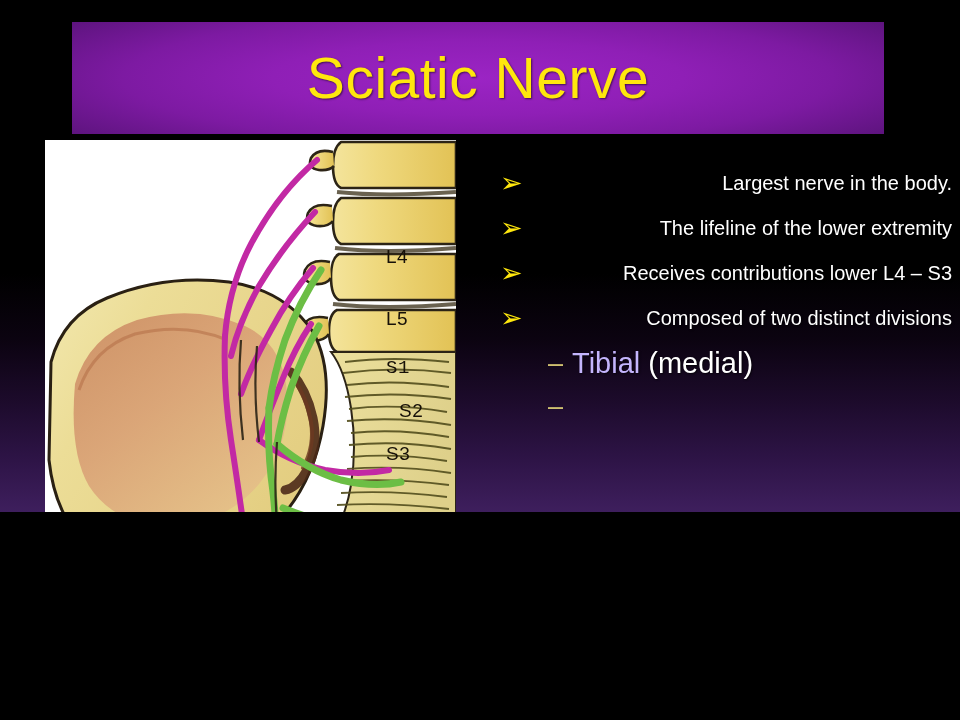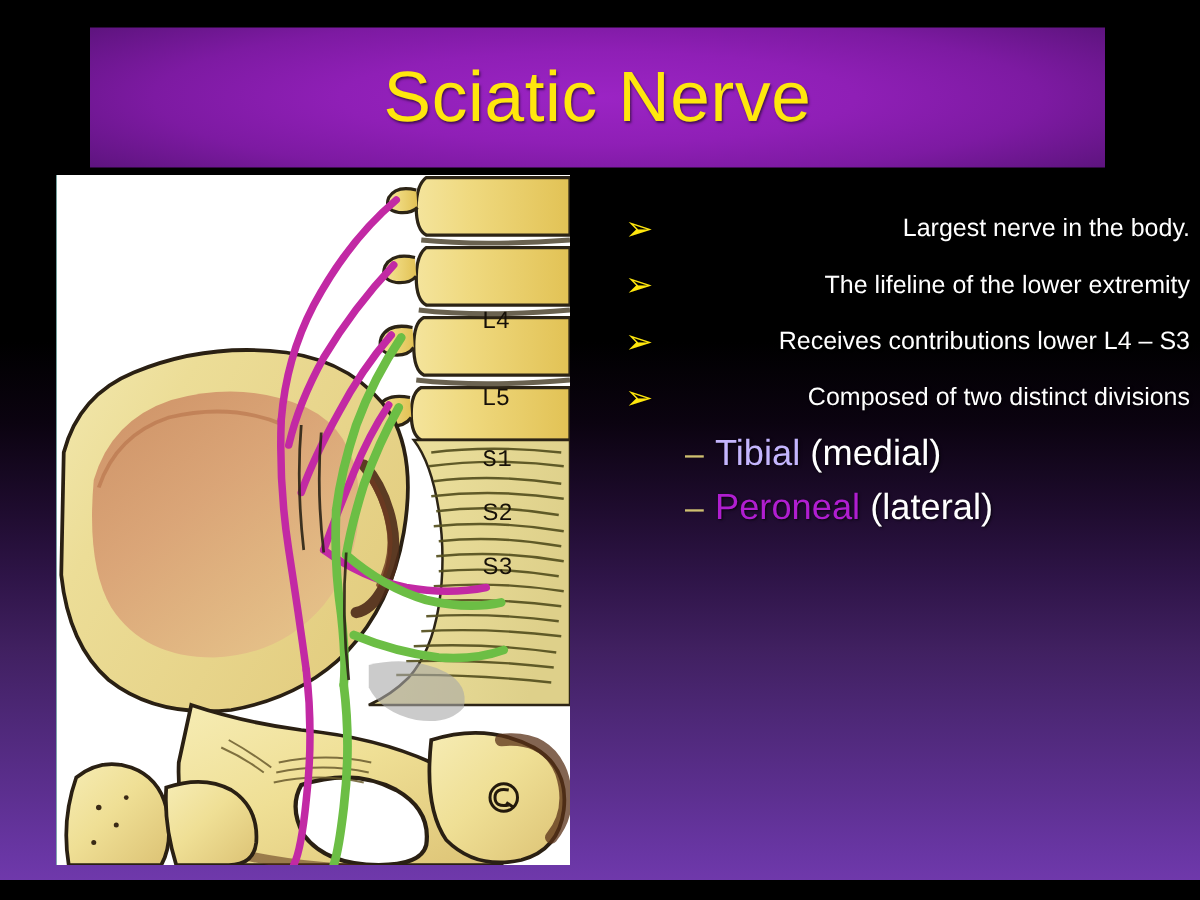--- a/index.html
+++ b/index.html
@@ -3,21 +3,21 @@
 <meta charset="utf-8">
 <style>
   html, body {
     margin: 0;
     padding: 0;
     background: #000;
   }
   #slide {
     position: relative;
     width: 960px;
-    height: 704px;
+    height: 512px;
     overflow: hidden;
     font-family: "Liberation Sans", sans-serif;
     background: #000000;
   }
   
   #bg-gradient {
     position: absolute;
     left: 0; top: 0;
     width: 960px; height: 720px;
     background: linear-gradient(to bottom,
@@ -298,21 +298,21 @@
       <g transform="translate(358,498)">
         <circle cx="0" cy="0" r="11" fill="none" stroke="#23190c" stroke-width="2.4"></circle>
         <path d="M4 -6 Q-7 -8 -7 0 Q-7 8 4 6" fill="none" stroke="#23190c" stroke-width="2.4"></path>
         <path d="M2 4 L8 8" stroke="#23190c" stroke-width="2.4"></path>
       </g>
     </svg>
 
     <div class="vlabel" style="left:341px; top:106px;">L4</div>
     <div class="vlabel" style="left:341px; top:168px;">L5</div>
     <div class="vlabel" style="left:341px; top:217px;font-family:Liberation Mono, monospace;">S1</div>
-    <div class="vlabel" style="left:341px; top:260px;">S2</div>
+    <div class="vlabel" style="left:354px; top:260px;">S2</div>
     <div class="vlabel" style="left:341px; top:303px;">S3</div>
   </div>
 
   <div id="bullets">
 
     <div class="bullet-row">
       <span class="bullet-marker">➢</span>
       <span class="bullet-text">Largest nerve in the body.</span>
     </div>
 
@@ -331,18 +331,17 @@
       <span class="bullet-text">Composed of two distinct divisions</span>
     </div>
 
     <div class="sub-row">
       <span class="sub-marker">–</span>
       <span class="sub-text"><span class="kw-tibial">Tibial</span><span> (medial)</span></span>
     </div>
 
     <div class="sub-row">
       <span class="sub-marker">–</span>
-      <span class="sub-text"><span class="kw-peroneal">Peroneal</span><span> (lateral)</span></span>
     </div>
 
   </div>
 
 </div>
 
 </body></html>

